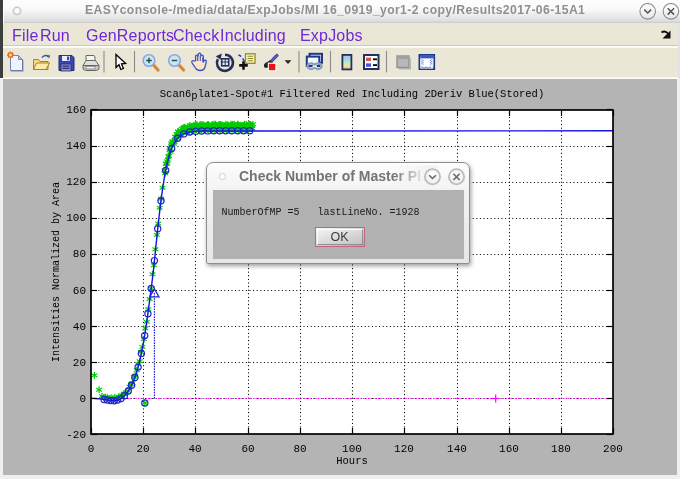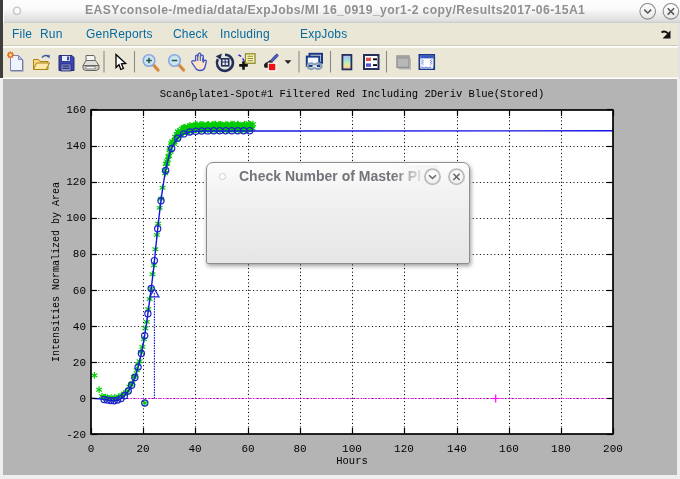--- a/index.html
+++ b/index.html
@@ -1,19 +1,19 @@
 <!DOCTYPE html>
 <html><head><meta charset="utf-8">
 <style>
 *{margin:0;padding:0;box-sizing:border-box}
 html,body{width:680px;height:479px;overflow:hidden;font-family:"Liberation Sans",sans-serif}
 #titlebar{position:absolute;left:4px;top:0;width:680px;height:23px;background:linear-gradient(#fdfdfd,#fafafa 40%,#dedede 95%,#d4d4d4);border-bottom:1px solid #cfcfcf}
 #titletext{position:absolute;left:81px;top:3px;font-size:12.2px;font-weight:bold;color:#8f8f8f;letter-spacing:0.37px;white-space:pre}
 #menubar{position:absolute;left:0;top:23px;width:680px;height:23px;background:#ebe7d7;border-bottom:1px solid #cdc9b8}
-.mi{position:absolute;top:4px;font-size:12px;color:#0369a1;letter-spacing:0.2px}
+.mi{position:absolute;top:4px;font-size:16px;color:#6d28d9;letter-spacing:0.2px}
 #toolbar{position:absolute;left:0;top:47px;width:680px;height:31px;background:#ebe7d7;border-top:1px solid #fbfaf2;border-bottom:1px solid #f6f4ea}
 #canvas{position:absolute;left:0;top:79px;width:680px;height:400px;background:#b4b4b4}
 #frameL{position:absolute;left:0;top:79px;width:3px;height:400px;background:#efefef}
 #frameR{position:absolute;left:677px;top:79px;width:3px;height:400px;background:#efefef}
 #frameB{position:absolute;left:0;top:475px;width:680px;height:4px;background:#efefef}
 #darkstrip{position:absolute;left:0;top:0;width:2.5px;height:78px;background:#3e3e3e}
 #dialog{position:absolute;left:206px;top:162px;width:264px;height:102px;background:linear-gradient(#fdfdfd,#f2f2f2 30%,#e6e6e6);border:1px solid #8d8d8d;border-radius:7px 7px 2px 2px;box-shadow:1px 2px 4px rgba(40,40,40,0.45)}
 #dlgtitle{position:absolute;left:32px;top:4.5px;font-size:14px;font-weight:bold;color:#73737a;white-space:nowrap;overflow:hidden;width:182px}
 #dlgfade{position:absolute;left:186px;top:2px;width:46px;height:23px;background:linear-gradient(to right,rgba(247,247,247,0),#f4f4f4 72%)}
 #dlgcircle{position:absolute;left:12px;top:10px;width:6.5px;height:6.5px;border-radius:50%;border:1.4px solid #cecece;background:#fdfdfd}
@@ -526,12 +526,18 @@
           <stop offset="1" stop-color="#e8e8e8"></stop>
         </radialGradient>
       </defs>
 <g fill="url(#db)" stroke="#bdbdbd" stroke-width="1.8">
 <circle cx="25.5" cy="13.8" r="7.6"></circle>
         <circle cx="49.5" cy="13.8" r="7.6"></circle>
 </g>
 <path d="M22.1 12.2 l3.4 3.3 3.4-3.3" fill="none" stroke="#666" stroke-width="1.6"></path>
 <path d="M46.4 10.8 l6.2 6.2 M52.6 10.8 l-6.2 6.2" fill="none" stroke="#666" stroke-width="1.6"></path>
 </svg>
+<div id="dlgbody">
+<div id="dlgtext">NumberOfMP =5   lastLineNo. =1928</div>
+<div id="okbtn">
+        <div id="okin">OK</div>
+      </div>
+</div>
 </div>
 </body></html>

